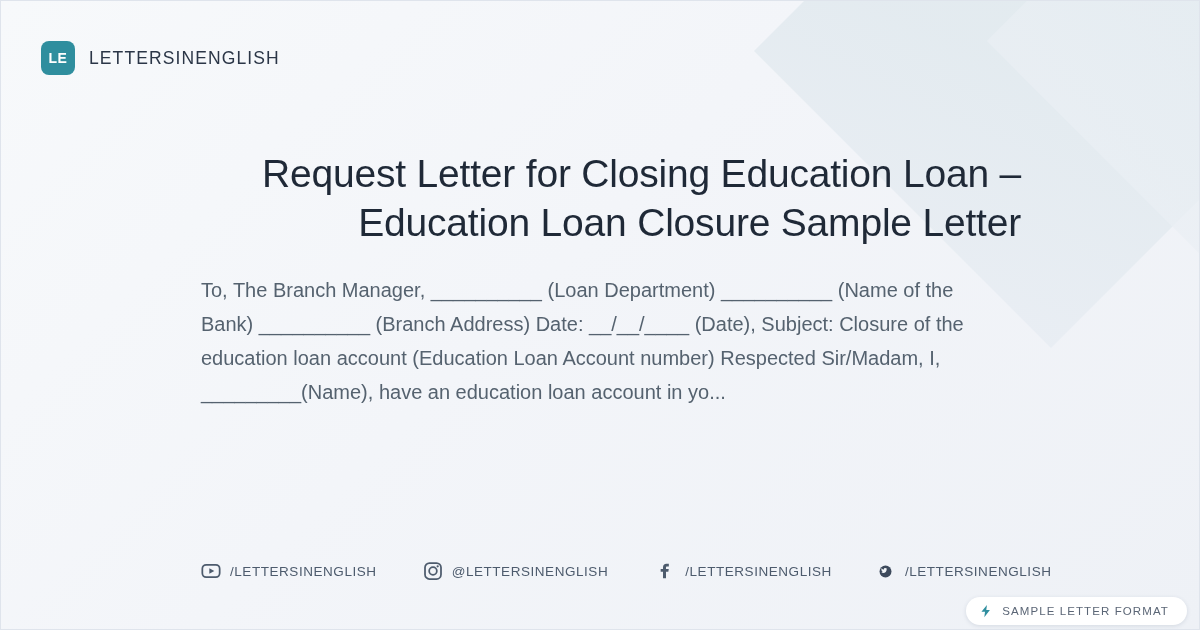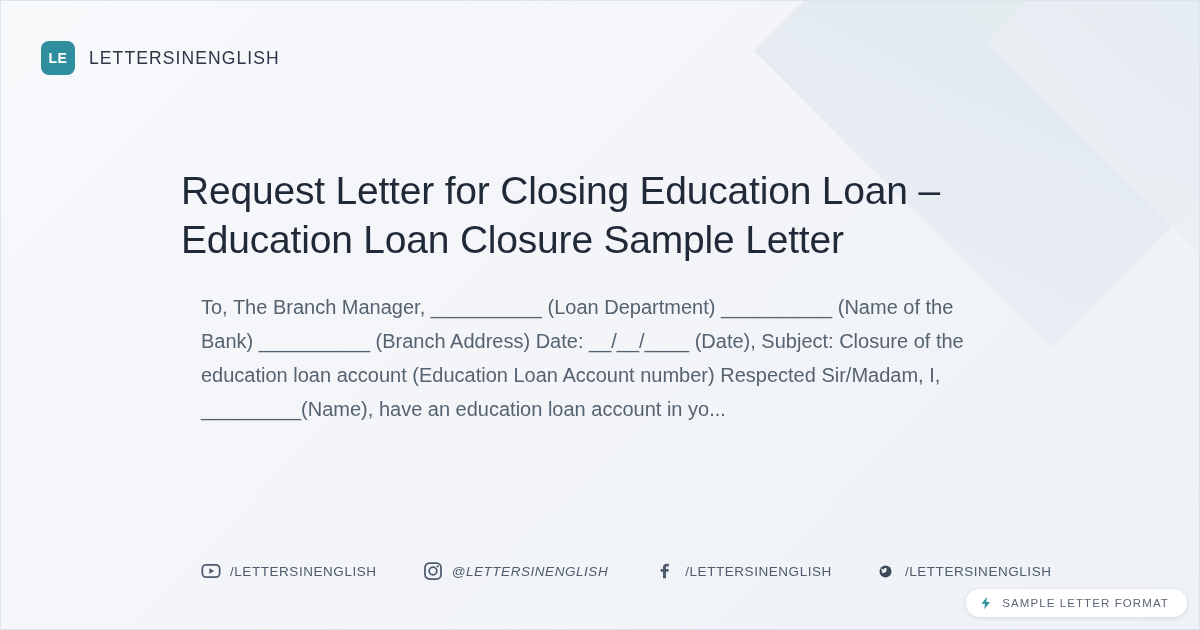--- a/index.html
+++ b/index.html
@@ -86,23 +86,23 @@
 
   
   #content {
     position: absolute;
     left: 0;
     top: 148px;
     width: 1200px;
     z-index: 2;
   }
   #page-title {
-    margin: 17px auto;
+    margin: 0 auto;
     width: 840px;
-    text-align: left;
+    text-align: right;
     font-size: 39px;
     line-height: 49px;
     font-weight: 400;
     color: #1f2937;
     letter-spacing: -0.2px;
   }
   #excerpt {
     margin: 26px 0 0 200px;
     width: 790px;
     font-size: 20px;
@@ -134,29 +134,29 @@
     flex: 0 0 auto;
   }
   .social-icon svg { display: block; }
   .social-handle {
     font-size: 13.5px;
     letter-spacing: 0.55px;
     color: #4d5b6d;
     white-space: nowrap;
   }
   #social-item-youtube   { margin-right: 0; }
-  #social-item-instagram { margin-left: 46px; font-style: italic; }
+  #social-item-instagram { margin-left: 46px; }
   #social-item-facebook  { margin-left: 48px; }
   #social-item-twitter   { margin-left: 44px; }
 
   
   #format-badge {
     position: absolute;
     right: 12px;
-    bottom: 12px;
+    bottom: 4px;
     height: 28px;
     padding: 0 18px 0 13px;
     border-radius: 16px;
     background: #ffffff;
     box-shadow: 0 1px 4px rgba(40, 60, 90, 0.13);
     display: flex;
     align-items: center;
     gap: 9px;
     z-index: 4;
   }

